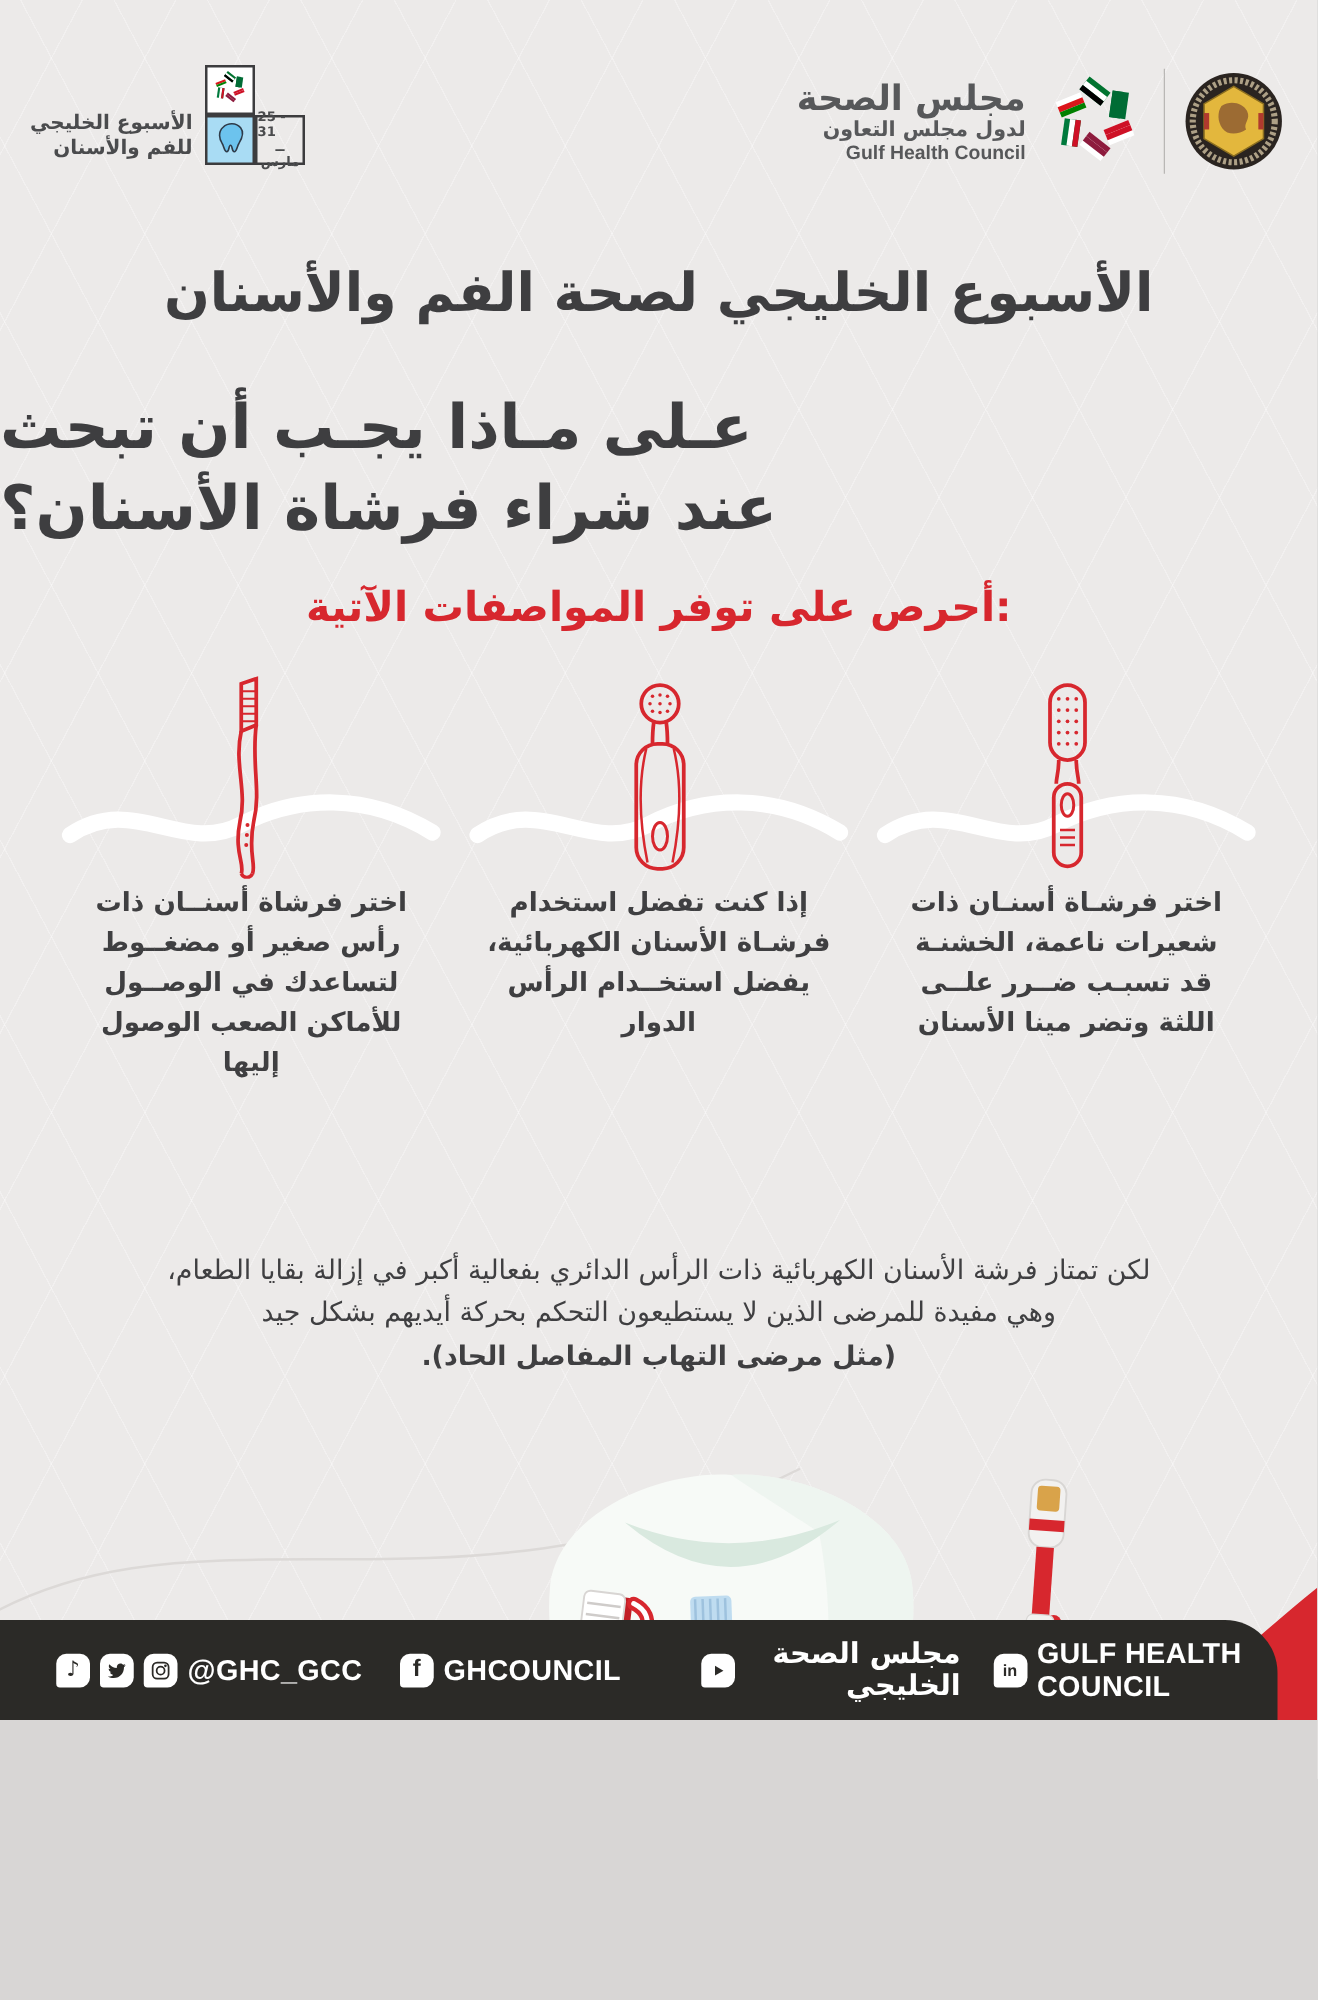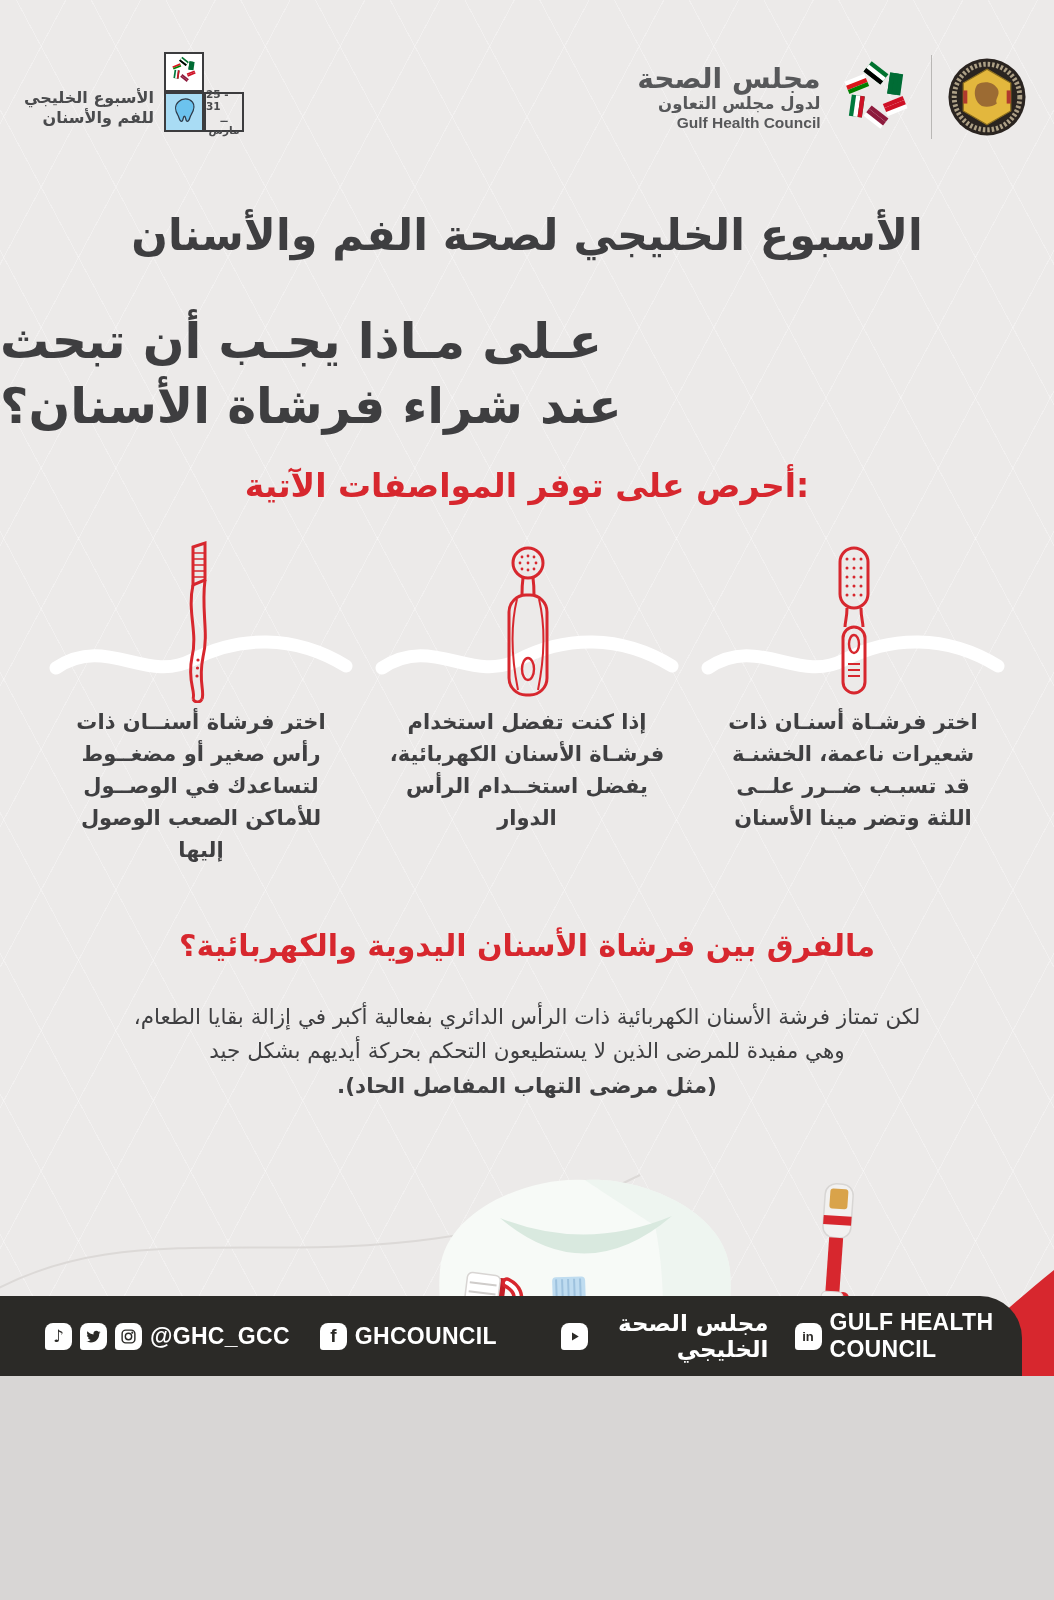--- a/index.html
+++ b/index.html
@@ -249,21 +249,20 @@
         </g>
       </svg>
       <div class="tip-text">اختر فرشاة أسنــان ذات
 رأس صغير أو مضغــوط
 لتساعدك في الوصــول
 للأماكن الصعب الوصول
 إليها</div>
     </div>
   </div>
 
-  <div class="diff-h">مالفرق بين فرشاة الأسنان اليدوية والكهربائية؟</div>
   <div class="para">
     <div>لكن تمتاز فرشة الأسنان الكهربائية ذات الرأس الدائري بفعالية أكبر في إزالة بقايا الطعام،</div>
     <div>وهي مفيدة للمرضى الذين لا يستطيعون التحكم بحركة أيديهم بشكل جيد</div>
     <div class="b">(مثل مرضى التهاب المفاصل الحاد).</div>
   </div>
 
   <svg class="illus" viewBox="0 0 1054 470">
 
     <path d="M-30,175 C150,55 360,185 640,45" stroke="#DCD9D7" stroke-width="2" fill="none"></path>
 

